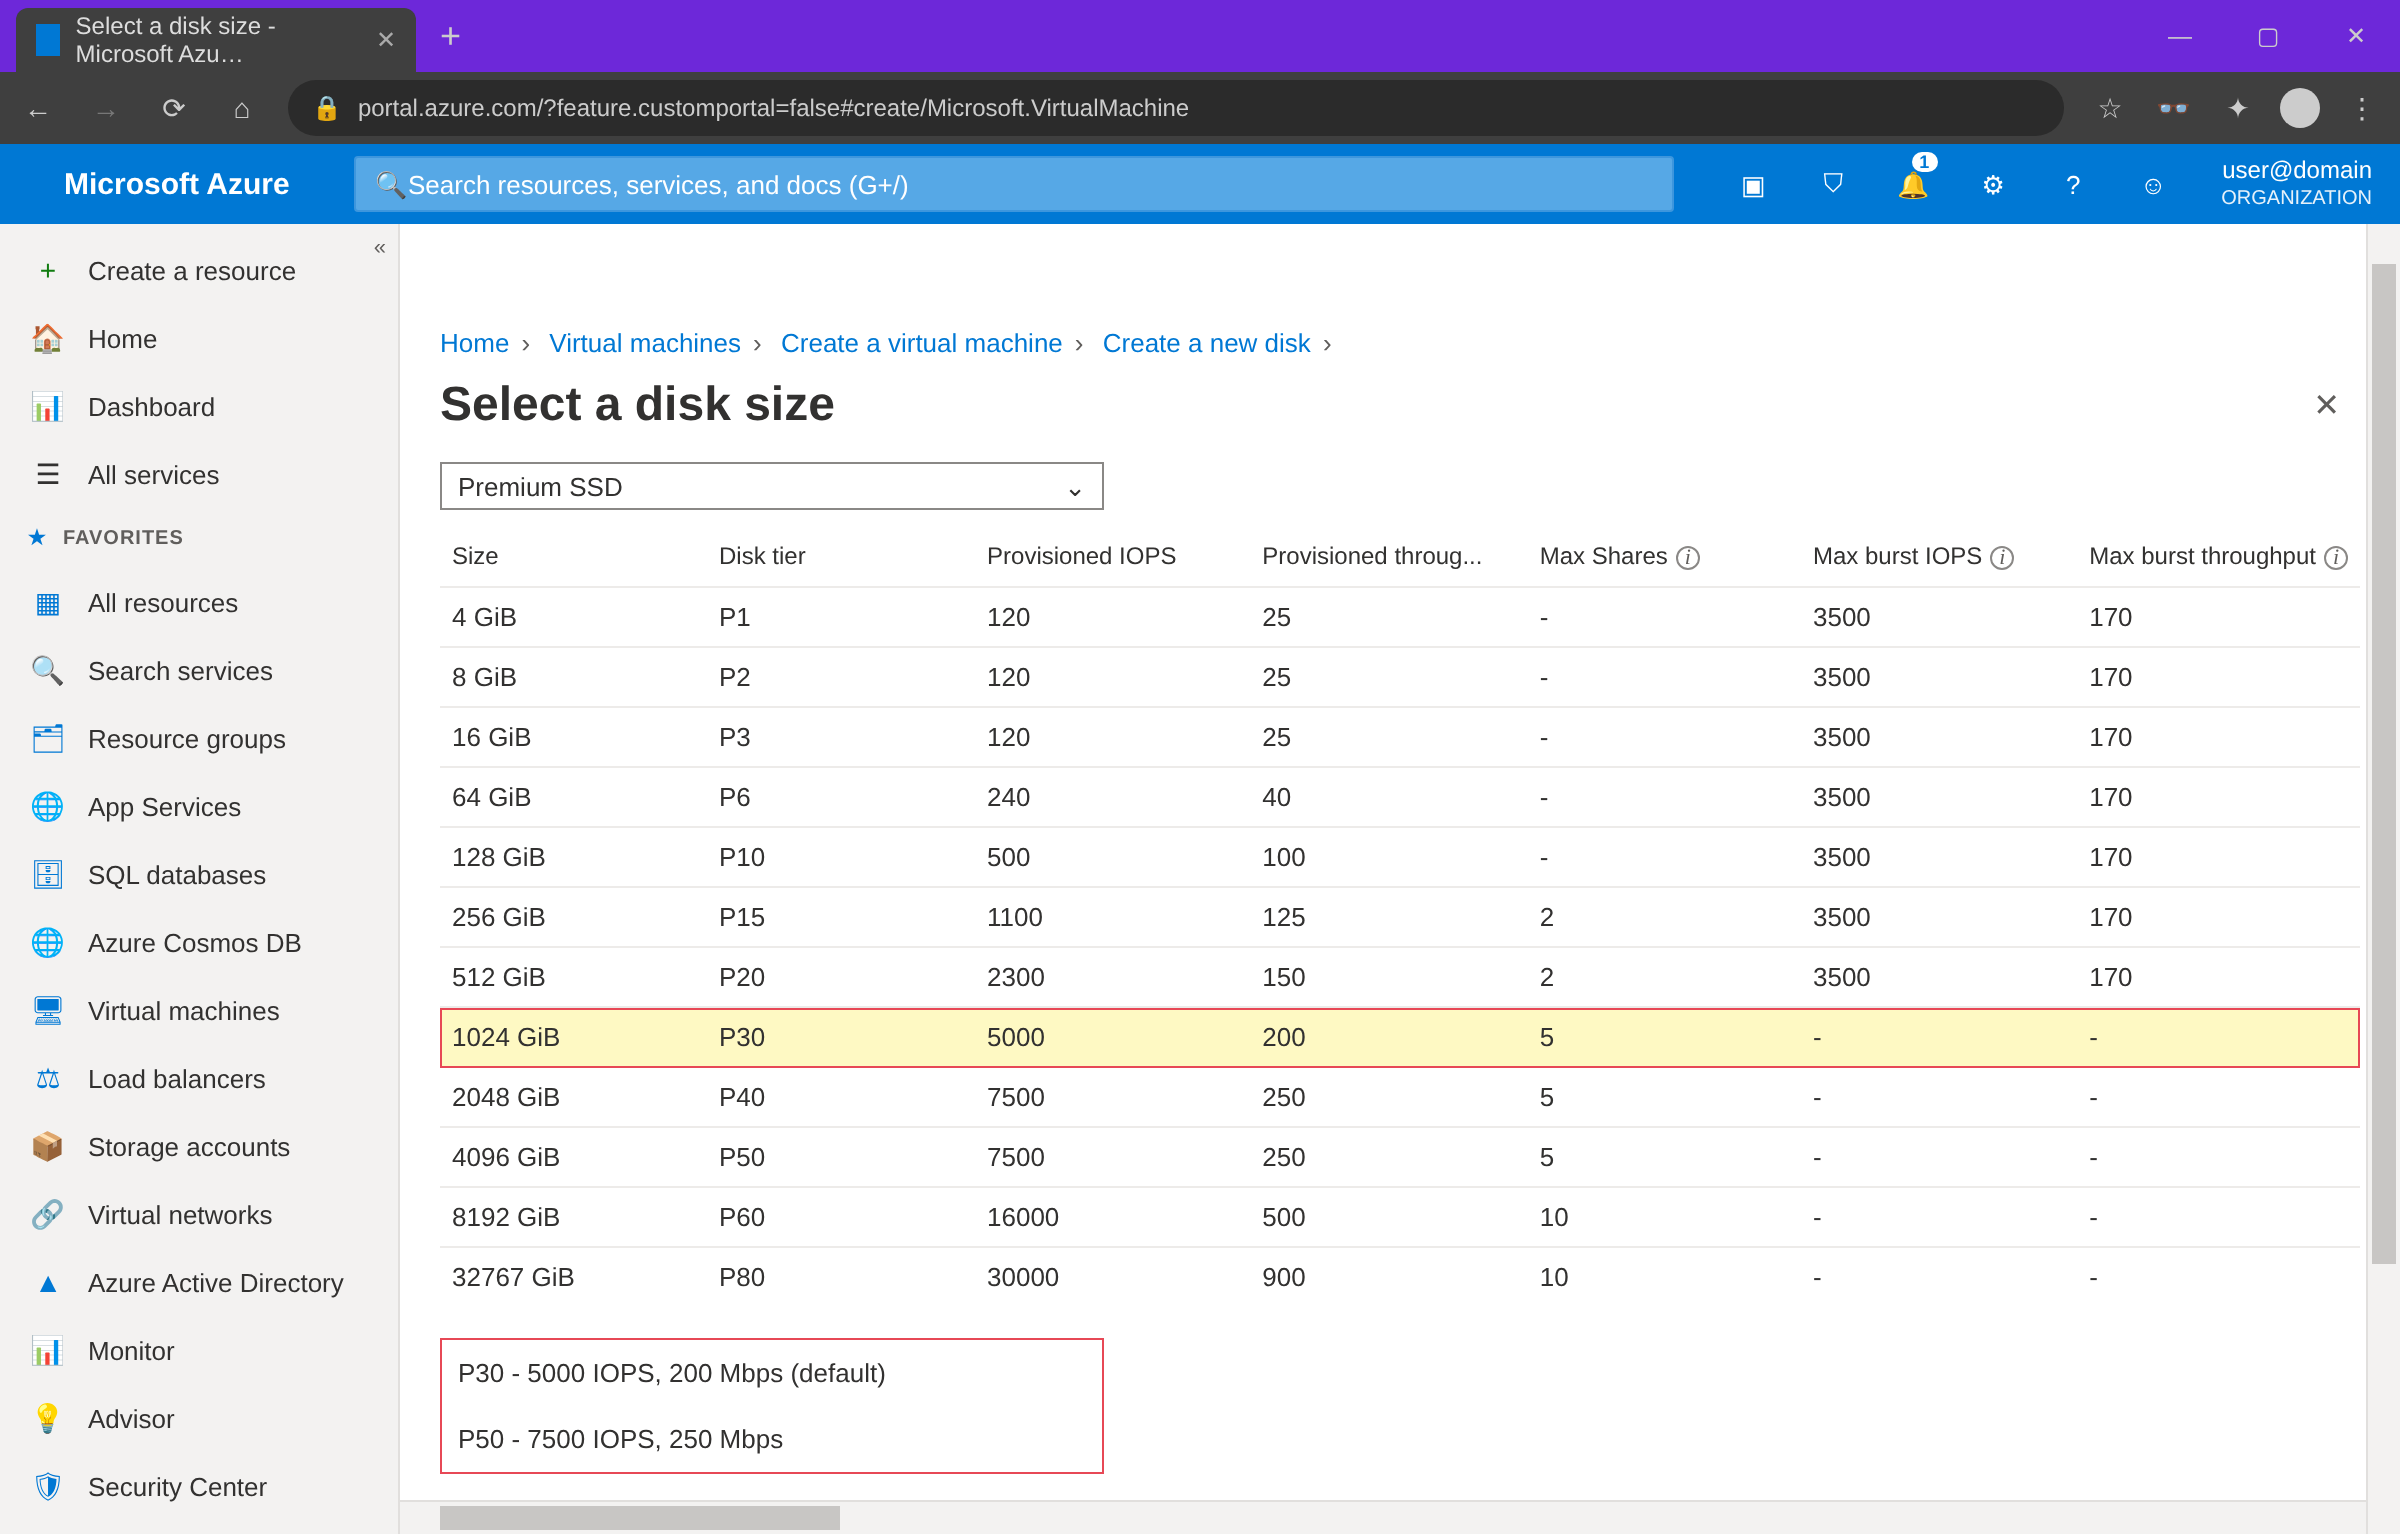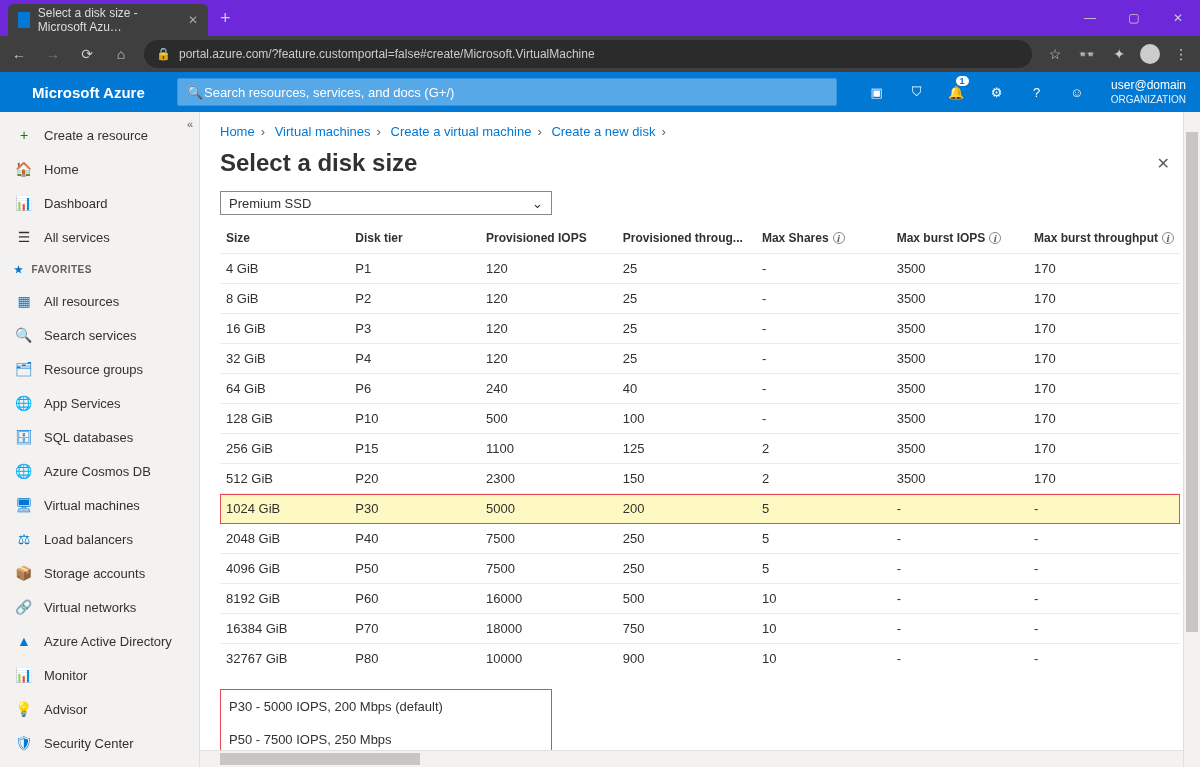--- a/index.html
+++ b/index.html
@@ -37,34 +37,34 @@
 
 .sidebar { width: 200px; background: #f3f2f1; border-right: 1px solid #e1dfdd; overflow-y: auto; padding: 6px 0; position: relative; }
 .sidebar-collapse { position: absolute; top: 6px; right: 6px; color: #605e5c; cursor: pointer; font-size: 11px; }
 .sb-item { display: flex; align-items: center; height: 34px; padding: 0 14px; cursor: pointer; font-size: 13px; color: #323130; }
 .sb-icon { width: 20px; height: 16px; margin-right: 10px; display: inline-flex; align-items: center; justify-content: center; font-size: 14px; }
 .sb-sep { height: 30px; padding: 0 14px; font-size: 10px; font-weight: bold; color: #605e5c; display: flex; align-items: center; letter-spacing: 0.5px; }
 .sb-star { color: #0078d4; margin-right: 8px; }
 
 
 .content { flex: 1; overflow: hidden; display: flex; flex-direction: column; position: relative; }
-.breadcrumb { padding: 12px 20px 6px; font-size: 13px; }
+.breadcrumb { padding: 12px 20px 6px; font-size: 13px; margin-top: 40px; }
 .breadcrumb a { color: #0078d4; text-decoration: none; }
 .breadcrumb .sep { margin: 0 6px; color: #605e5c; }
 .page-head { display: flex; align-items: center; padding: 4px 20px 14px; }
 .page-title { font-size: 24px; font-weight: 600; }
 .page-close { margin-left: auto; font-size: 16px; cursor: pointer; color: #605e5c; margin-right: 10px; }
 
 .scroll-area { flex: 1; overflow-y: auto; overflow-x: auto; padding: 0 20px 20px; }
 
 .disk-type-select { width: 332px; height: 24px; border: 1px solid #8a8886; display: flex; align-items: center; padding: 0 8px; font-size: 13px; margin-bottom: 8px; cursor: pointer; }
 .chev-down { margin-left: auto; }
 
 table.disk-table { width: 960px; border-collapse: collapse; font-size: 13px; }
-.disk-table th { text-align: left; font-weight: 700; color: #323130; padding: 8px 6px; font-size: 12px; white-space: nowrap; }
+.disk-table th { text-align: left; font-weight: 400; color: #323130; padding: 8px 6px; font-size: 12px; white-space: nowrap; }
 .disk-table td { padding: 7px 6px; border-top: 1px solid #edebe9; }
 .disk-table tbody tr.selected { background: #fef9c3; outline: 1px solid #e74856; outline-offset: -1px; }
 .info-ic { font-size: 11px; color: #605e5c; margin-left: 4px; border: 1px solid #8a8886; border-radius: 50%; width: 12px; height: 12px; display: inline-flex; align-items: center; justify-content: center; font-family: serif; font-style: italic; }
 
 .perf-box { width: 332px; border: 1px solid #e74856; margin-top: 16px; padding: 0; }
 .perf-opt { padding: 9px 8px; font-size: 13px; cursor: pointer; }
 
 .v-scroll { position: absolute; right: 0; top: 0; bottom: 0; width: 17px; background: #f3f2f1; border-left: 1px solid #e1dfdd; }
 .v-thumb { position: absolute; left: 2px; right: 2px; top: 20px; height: 500px; background: #c8c6c4; }
 .h-scroll { position: absolute; left: 0; right: 17px; bottom: 0; height: 17px; background: #f3f2f1; border-top: 1px solid #e1dfdd; }
@@ -265,29 +265,20 @@
             <tr>
               <td>16 GiB</td>
               <td>P3</td>
               <td>120</td>
               <td>25</td>
               <td>-</td>
               <td>3500</td>
               <td>170</td>
             </tr>
             <tr>
-              <td>32 GiB</td>
-              <td>P4</td>
-              <td>120</td>
-              <td>25</td>
-              <td>-</td>
-              <td>3500</td>
-              <td>170</td>
-            </tr>
-            <tr>
               <td>64 GiB</td>
               <td>P6</td>
               <td>240</td>
               <td>40</td>
               <td>-</td>
               <td>3500</td>
               <td>170</td>
             </tr>
             <tr>
               <td>128 GiB</td>
@@ -346,32 +337,23 @@
             <tr>
               <td>8192 GiB</td>
               <td>P60</td>
               <td>16000</td>
               <td>500</td>
               <td>10</td>
               <td>-</td>
               <td>-</td>
             </tr>
             <tr>
-              <td>16384 GiB</td>
-              <td>P70</td>
-              <td>18000</td>
-              <td>750</td>
-              <td>10</td>
-              <td>-</td>
-              <td>-</td>
-            </tr>
-            <tr>
               <td>32767 GiB</td>
               <td>P80</td>
-              <td>10000</td>
+              <td>30000</td>
               <td>900</td>
               <td>10</td>
               <td>-</td>
               <td>-</td>
             </tr>
           </tbody>
       </table>
 
       <div class="perf-box">
         <div id="perf-opts">

